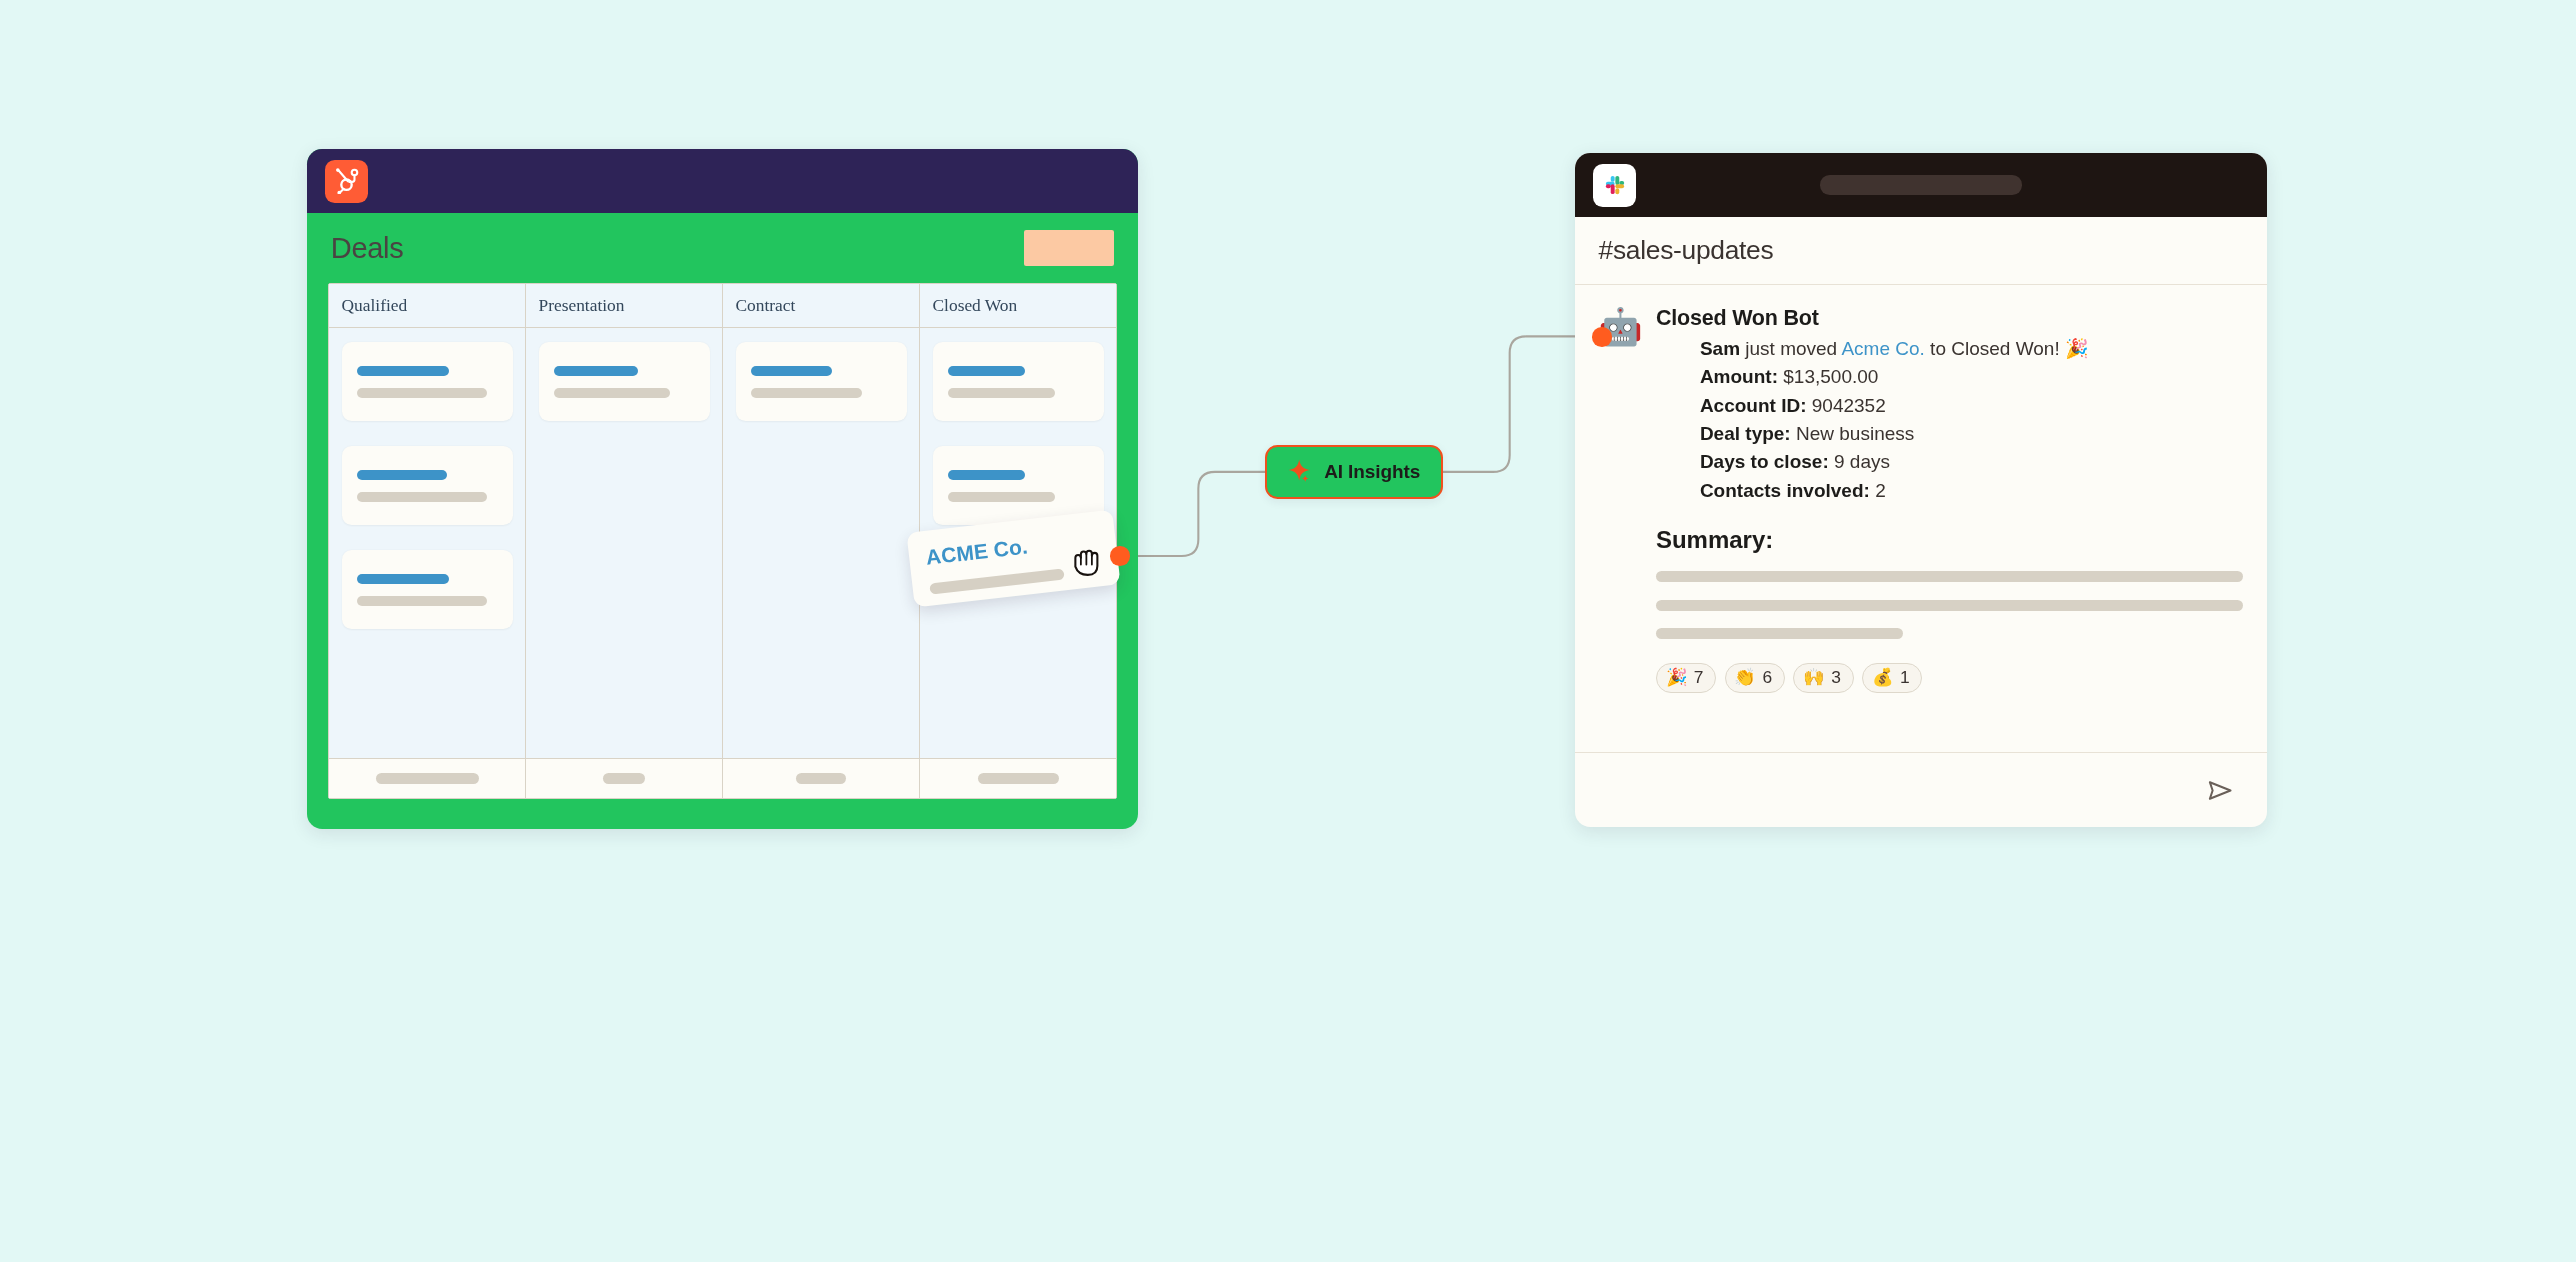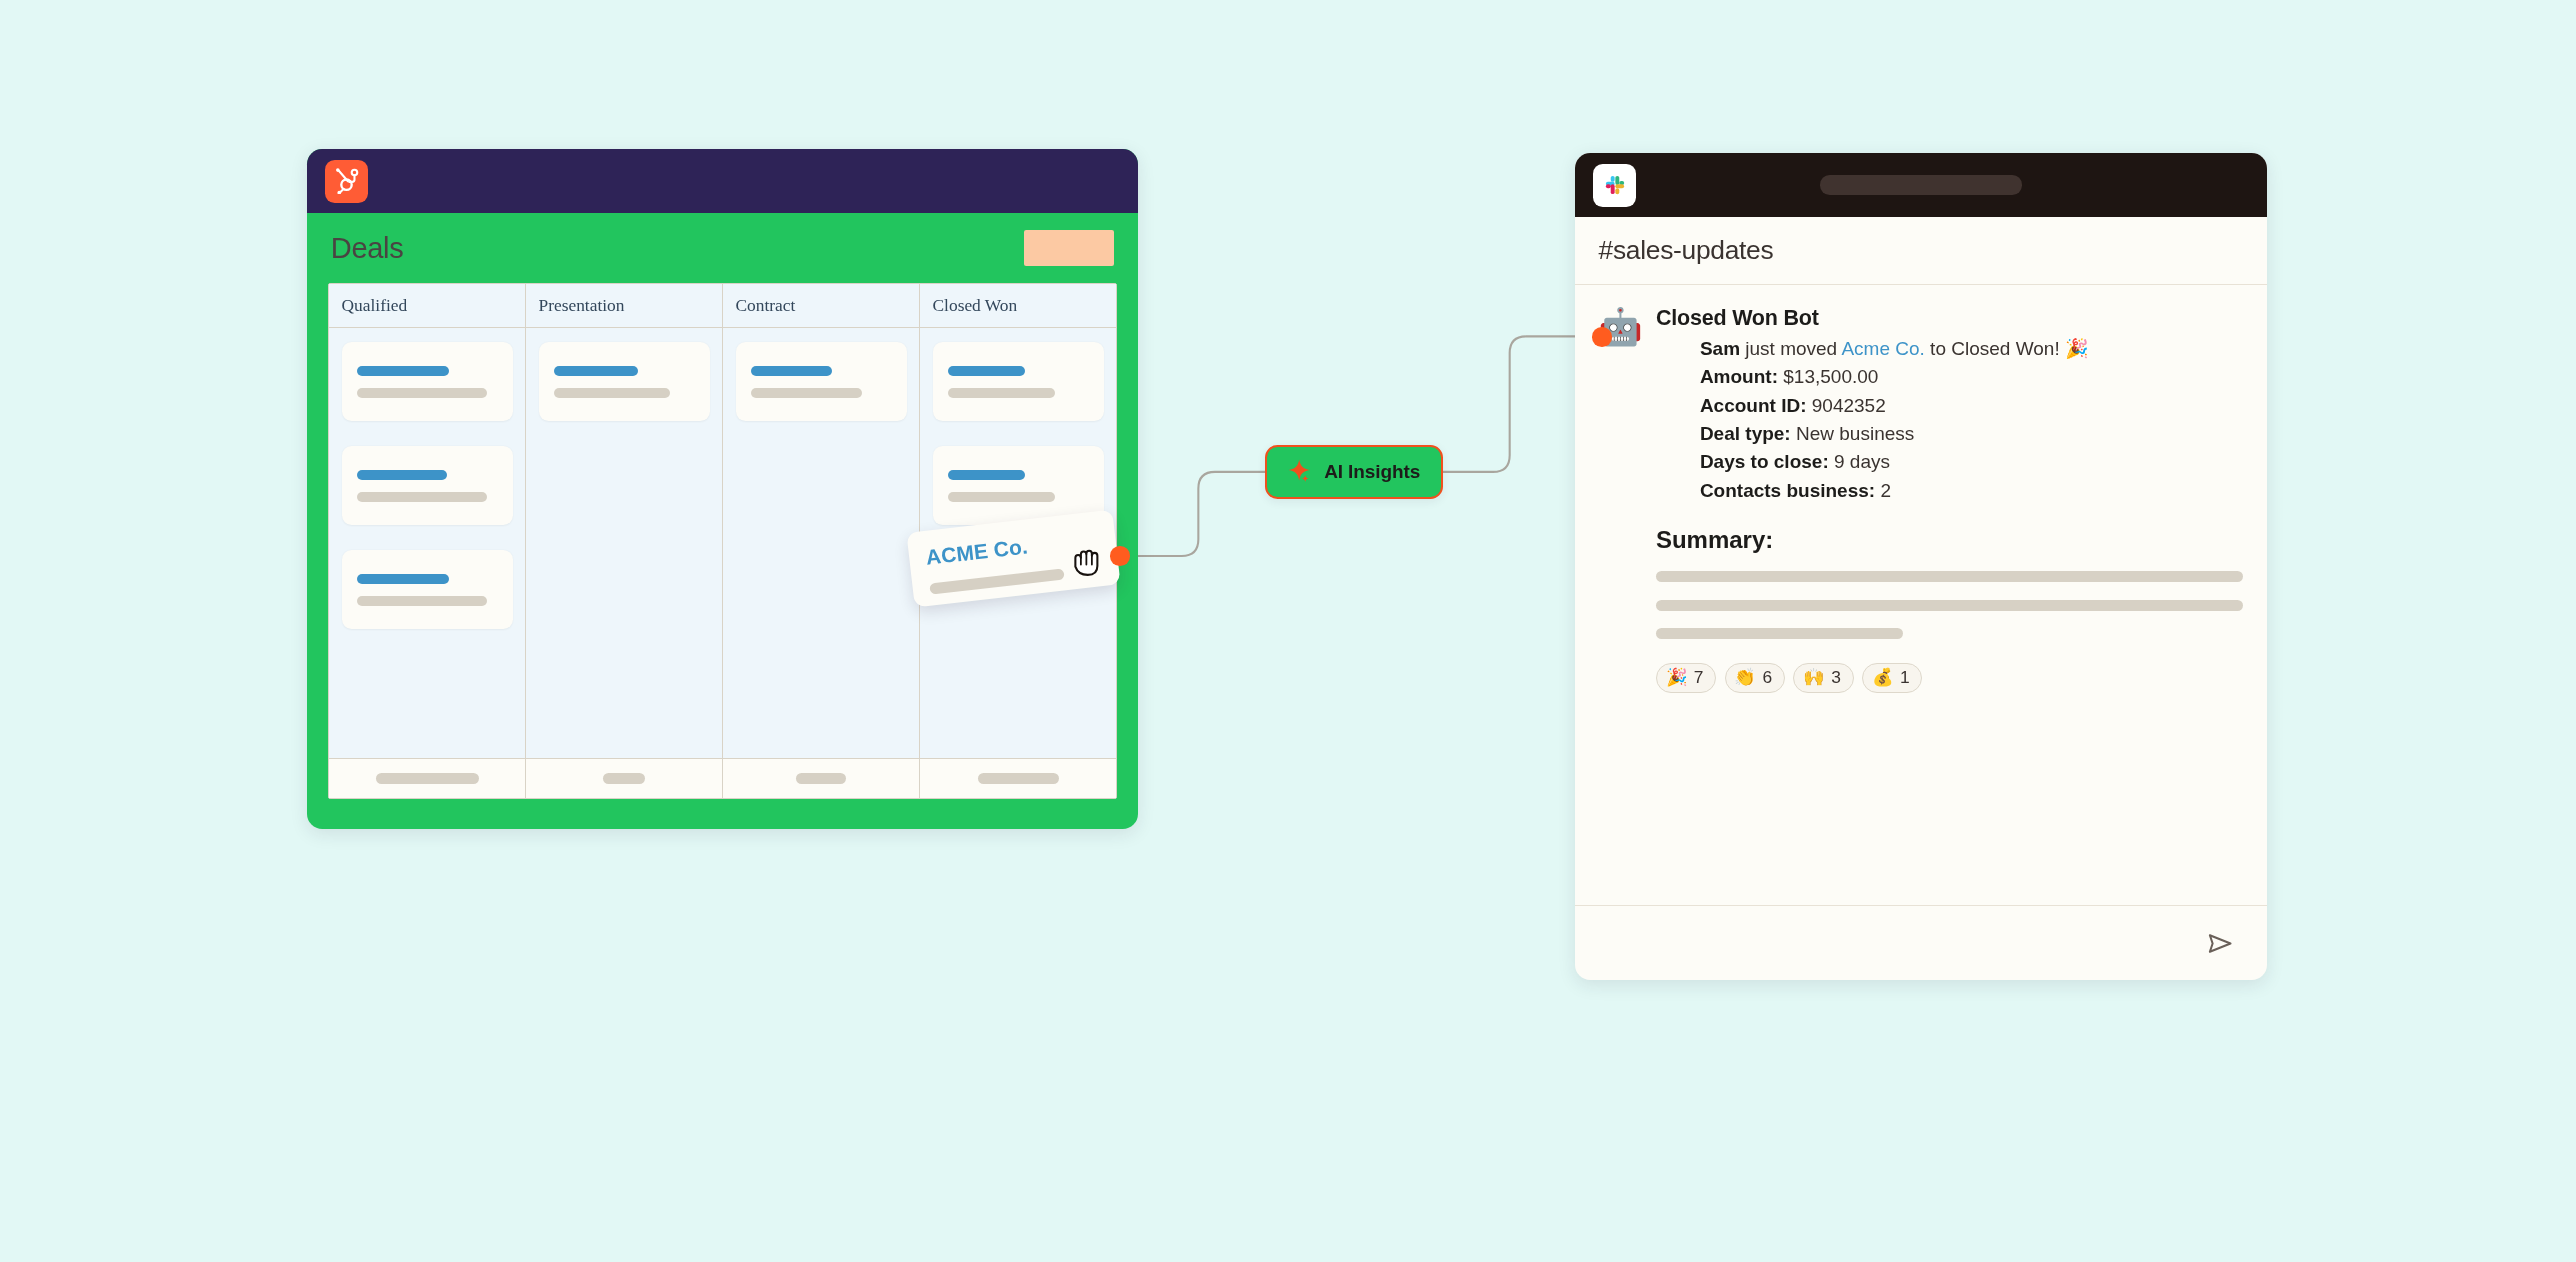--- a/index.html
+++ b/index.html
@@ -105,21 +105,21 @@
     border-radius: 12.5px;
     display: flex; align-items: center; justify-content: center; gap: 8.3px;
     box-shadow: 0 2.8px 9.7px rgba(40,30,60,.07);
     z-index: 30;
   }
   .ai-label { font-size: 19px; font-weight: 700; color: #1d1c1a; letter-spacing: -0.1px; }
 
   
   .slack-window {
     position: absolute; left: 1575px; top: 153px;
-    width: 692px; height: 827px;
+    width: 692px; height: 674px;
     background: #fdfcf7;
     border-radius: 15.3px;
     box-shadow: 0 4.2px 18px rgba(40,30,60,.10);
     overflow: hidden;
     display: flex; flex-direction: column; justify-content: flex-end;
   }
   .slack-titlebar {
     height: 64px; background: #1e1512;
     display: flex; align-items: center; padding-left: 18px;
     position: relative;
@@ -333,21 +333,21 @@
         </div>
         <div class="msg-line">
           <b>Deal type:</b>
           <span>New business</span>
         </div>
         <div class="msg-line">
           <b>Days to close:</b>
           <span>9 days</span>
         </div>
         <div class="msg-line">
-          <b>Contacts business:</b>
+          <b>Contacts involved:</b>
           <span>2</span>
         </div>
 
         <div class="summary-label">Summary:</div>
         <div class="sk-bar" style="width:100%"></div>
         <div class="sk-bar" style="width:100%"></div>
         <div class="sk-bar" style="width:42%"></div>
 
         <div class="reactions">
           <div class="reaction">

